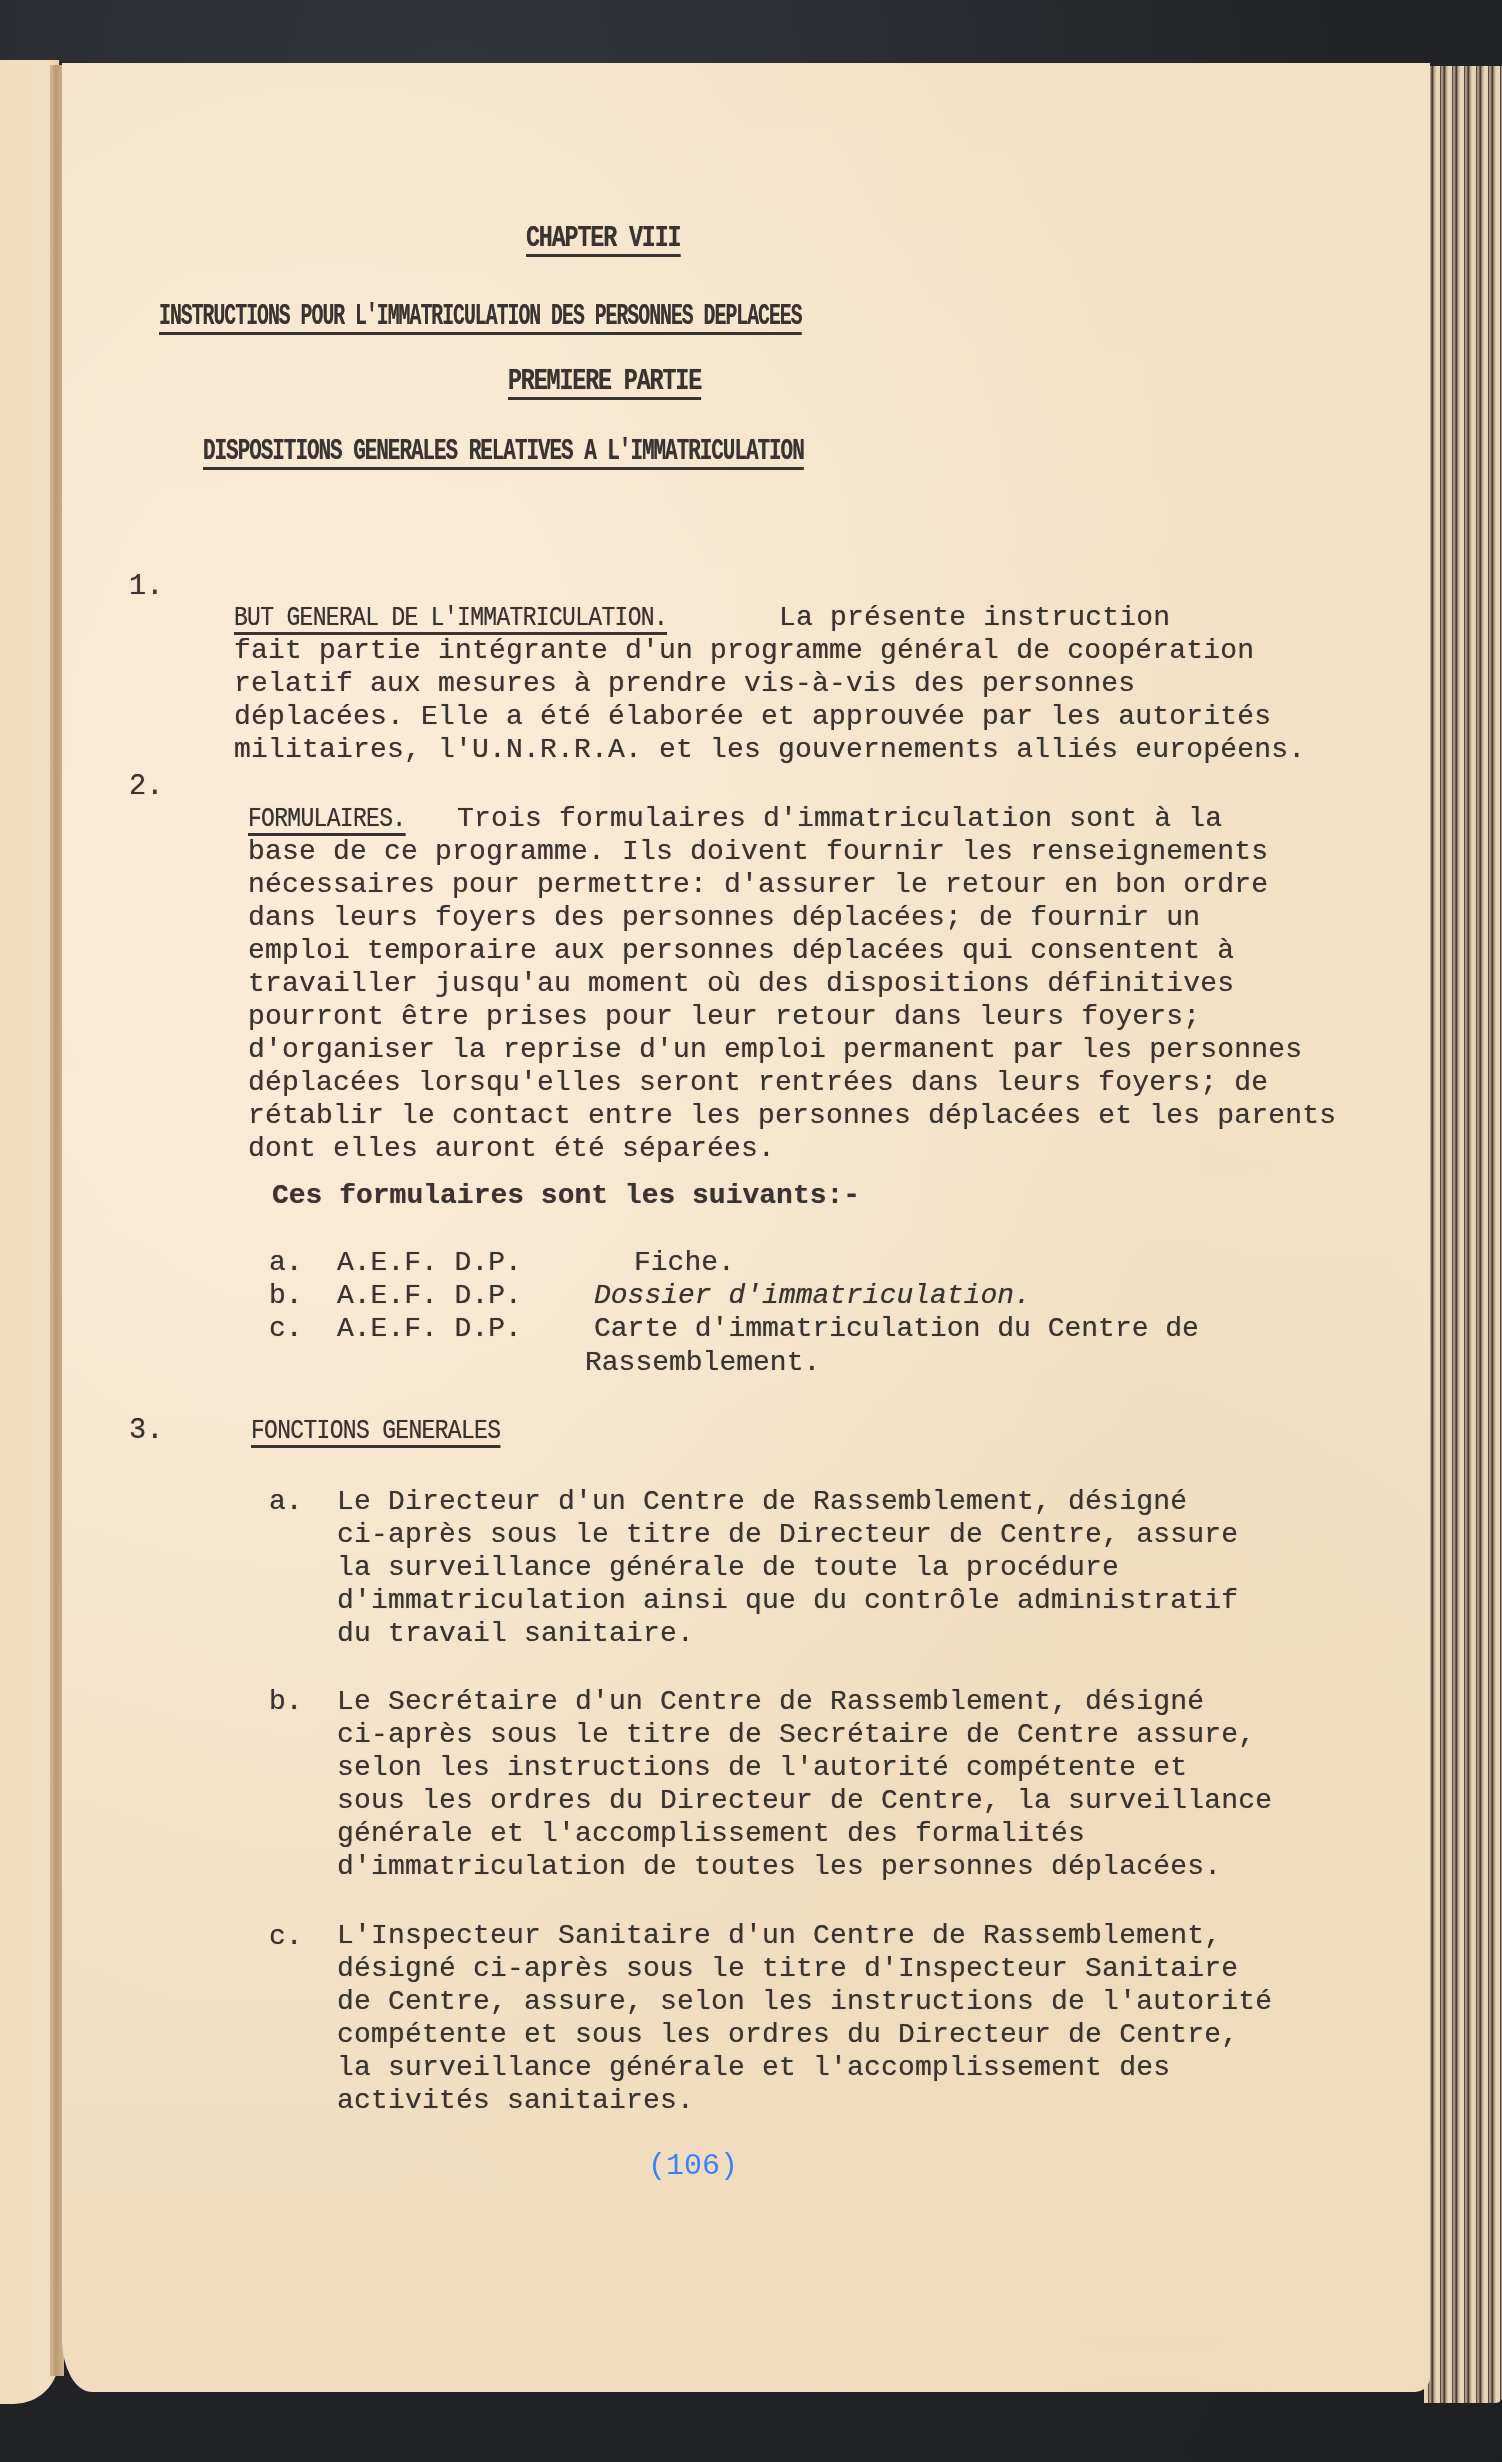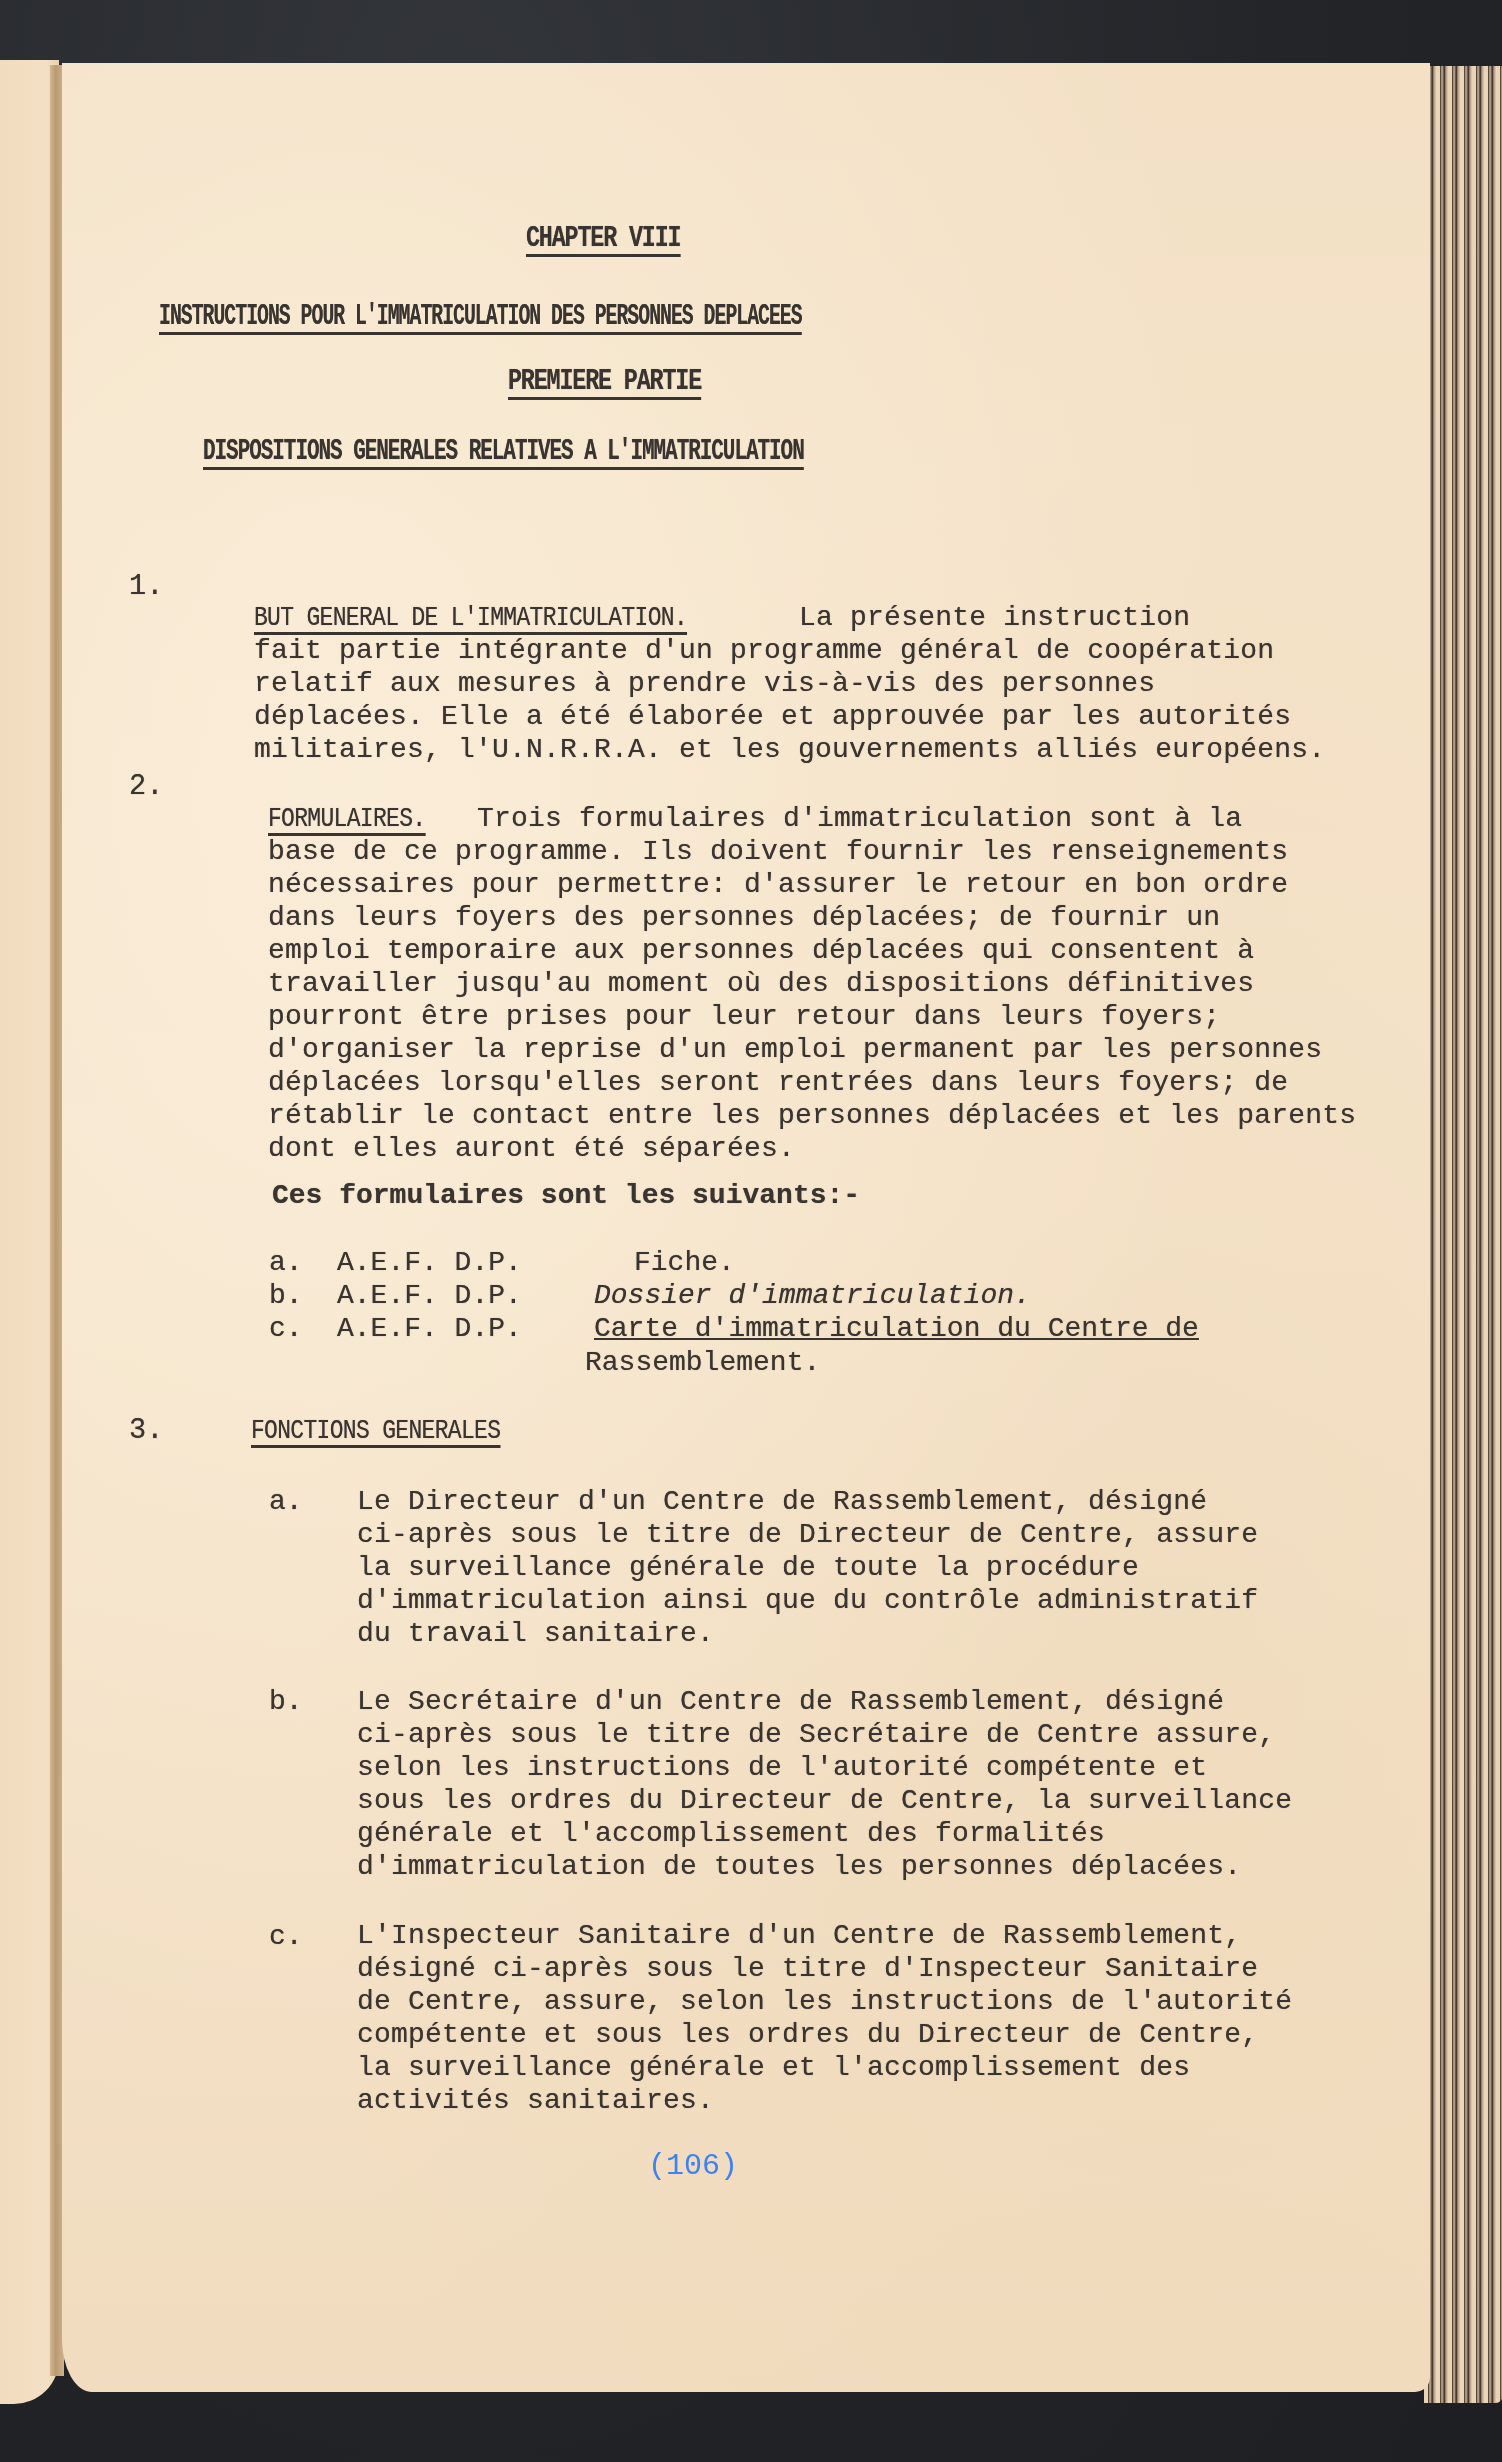--- a/index.html
+++ b/index.html
@@ -34,21 +34,21 @@
     border-bottom-right-radius:7.5px;
   }
   .text {
     position:absolute; color:#3a3430;
     font-size:28px; letter-spacing:0.4px; white-space:pre;
     text-shadow:0 0 0.8px rgba(40,30,25,0.6);
   }
   .heading { font-size:30px; letter-spacing:-1.5px; transform:scaleX(0.78); transform-origin:left top; font-weight:bold; }
   .ul { text-decoration:underline; text-decoration-thickness:3px; text-underline-offset:7.5px; text-decoration-style:solid; }
   .num { position:absolute; color:#3a3430; font-size:28.6px; text-shadow:0 0 0.8px rgba(40,30,25,0.6); }
-  .line { display:block; height:33px;margin-left:20px; }
+  .line { display:block; height:33px; }
   .para { position:absolute; color:#3a3430; font-size:28px; letter-spacing:0.2px; white-space:pre; line-height:33px; text-shadow:0 0 0.8px rgba(40,30,25,0.6); }
   .lbl-head { text-decoration:underline; text-decoration-thickness:3px; text-underline-offset:6.8px; display:inline-block; transform:scaleX(0.82); transform-origin:left; letter-spacing:-0.8px; }
   .form-row { position:absolute; font-size:28px; color:#3a3430; white-space:pre; text-shadow:0 0 0.8px rgba(40,30,25,0.6); }
   .pagenum { position:absolute; left:648px; top:2149px; font-size:30px; color:#3b82f6; }
 </style>
 </head>
 <body>
 
 <div class="backdrop"></div>
 <div class="left-page"></div>
@@ -75,21 +75,21 @@
 <div class="form-row" style="left:269px; top:1247px;">a.</div>
 <div class="form-row" style="left:337px; top:1247px;">A.E.F. D.P.</div>
 <div class="form-row" style="left:594px; top:1247px;margin-left:40px;">Fiche.</div>
 
 <div class="form-row" style="left:269px; top:1280px;">b.</div>
 <div class="form-row" style="left:337px; top:1280px;">A.E.F. D.P.</div>
 <div class="form-row" style="left:594px; top:1280px;font-style:italic;">Dossier d'immatriculation.</div>
 
 <div class="form-row" style="left:269px; top:1313px;">c.</div>
 <div class="form-row" style="left:337px; top:1313px;">A.E.F. D.P.</div>
-<div class="form-row" style="left:594px; top:1313px;text-decoration:underline;">Carte d'immatriculation du Centre de</div>
+<div class="form-row" style="left:594px; top:1313px;">Carte d'immatriculation du Centre de</div>
 <div class="form-row" style="left:585px; top:1347px;">Rassemblement.</div>
 
 <div class="num" style="left:129px; top:1414px;">3.</div>
 <div class="para" style="left:251px; top:1414px;"><span class="lbl-head">FONCTIONS GENERALES</span></div>
 
 <div class="form-row" style="left:269px; top:1486px;">a.</div>
 <div class="para" style="left:337px; top:1485px;"><span class="line">Le Directeur d'un Centre de Rassemblement, désigné</span><span class="line">ci-après sous le titre de Directeur de Centre, assure</span><span class="line">la surveillance générale de toute la procédure</span><span class="line">d'immatriculation ainsi que du contrôle administratif</span><span class="line">du travail sanitaire.</span></div>
 
 <div class="form-row" style="left:269px; top:1686px;">b.</div>
 <div class="para" style="left:337px; top:1685px;"><span class="line">Le Secrétaire d'un Centre de Rassemblement, désigné</span><span class="line">ci-après sous le titre de Secrétaire de Centre assure,</span><span class="line">selon les instructions de l'autorité compétente et</span><span class="line">sous les ordres du Directeur de Centre, la surveillance</span><span class="line">générale et l'accomplissement des formalités</span><span class="line">d'immatriculation de toutes les personnes déplacées.</span></div>

